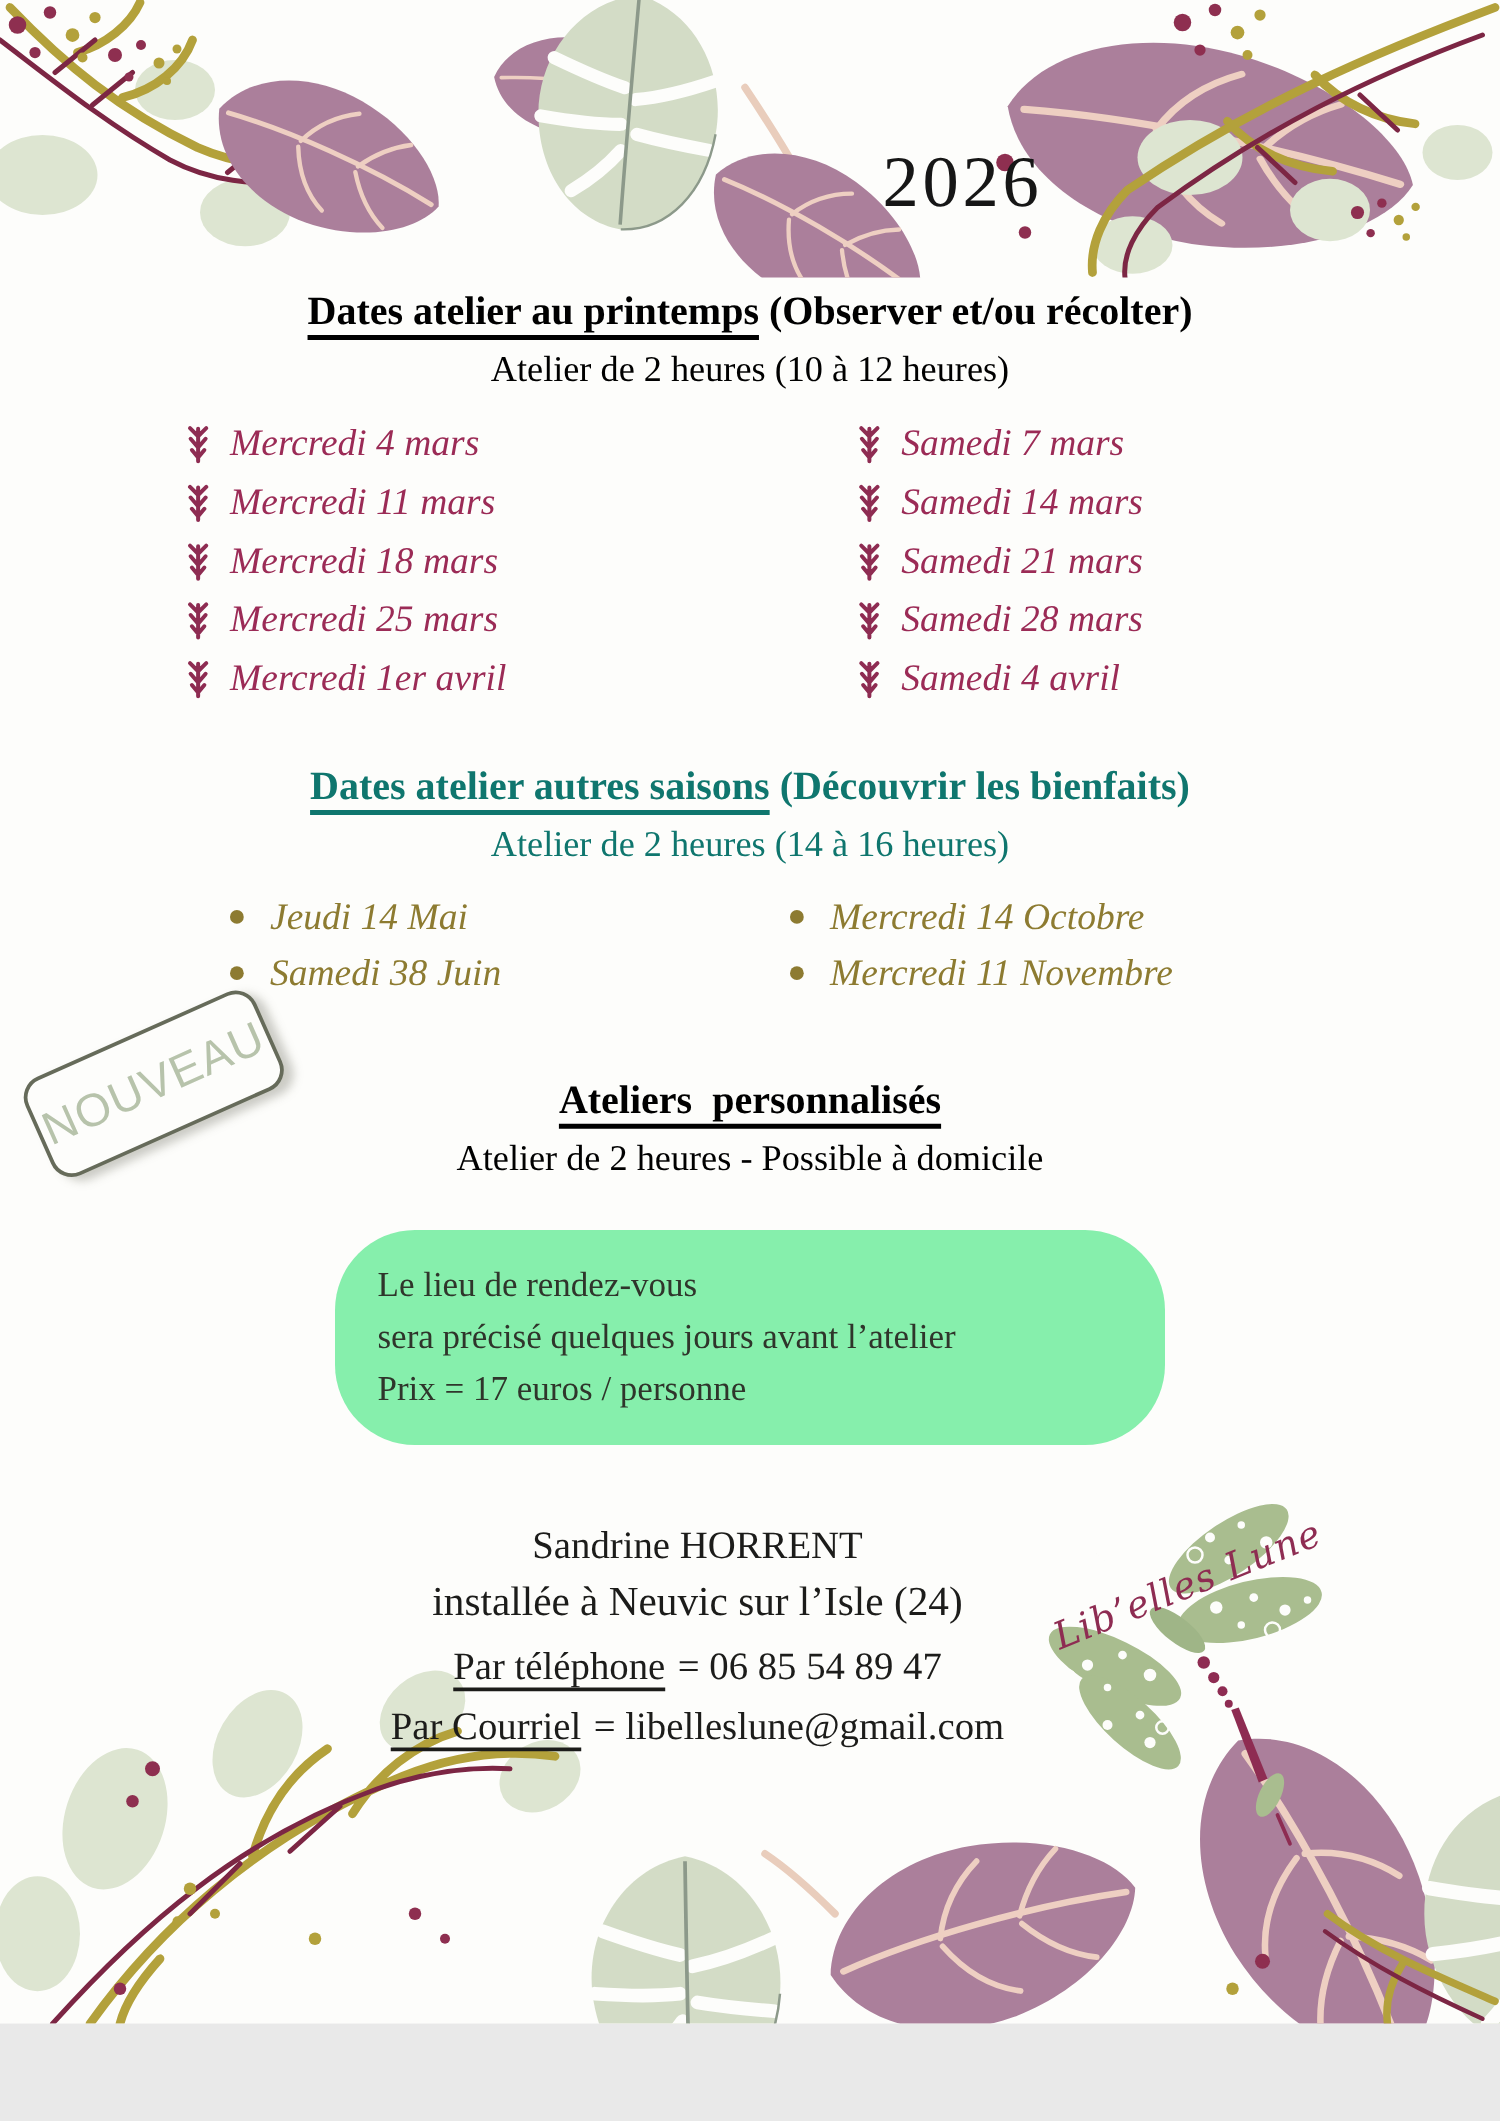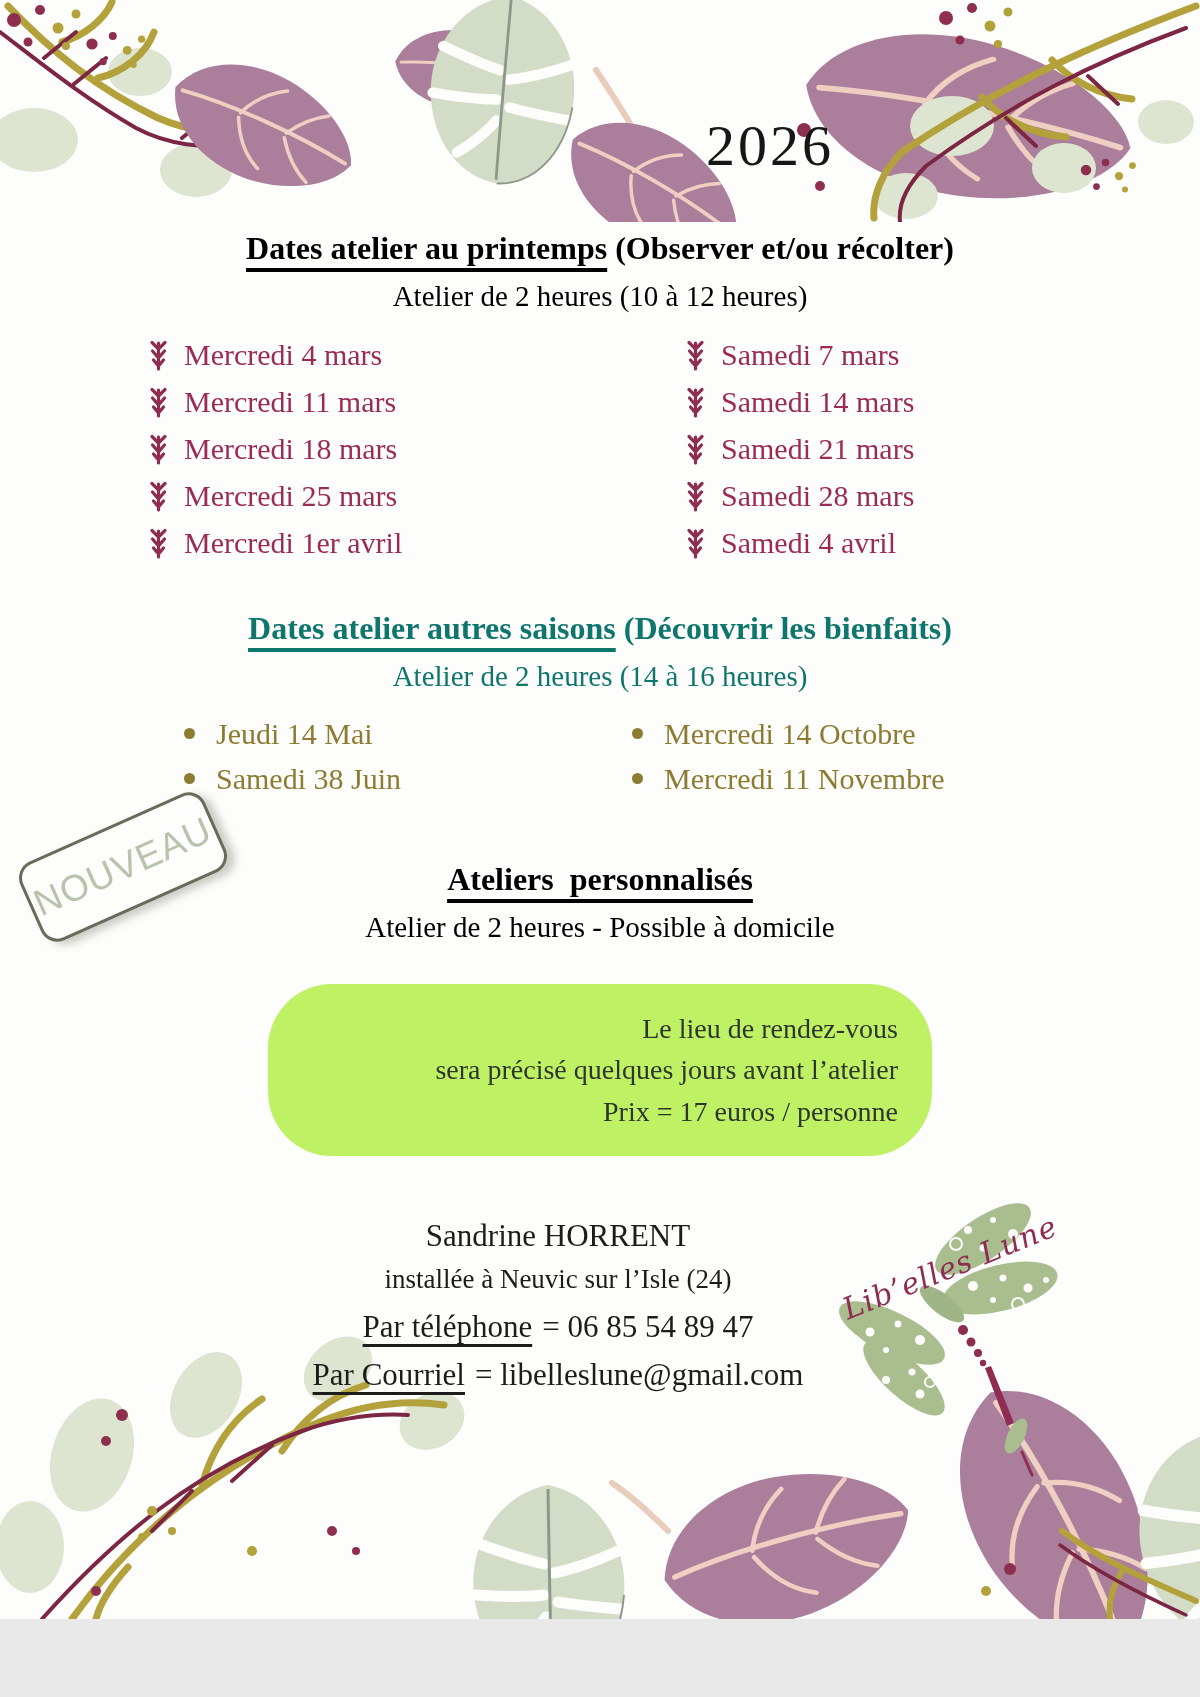--- a/index.html
+++ b/index.html
@@ -20,21 +20,21 @@
   .content{position:absolute;top:228px;left:0;width:1200px;}
   .shift{margin-right:84px;} 
 
   .sec-title{margin:0;text-align:center;font-size:32px;font-weight:700;line-height:1.25;}
   .sec-sub{margin:12px 0 0 0;text-align:center;font-size:29px;font-weight:400;}
   .maroon{color:#000000;}
   .olive{color:#0f766e;}
   .underlined{text-decoration:underline;text-decoration-thickness:3.5px;text-underline-offset:9px;}
   .pre{white-space:pre-wrap;}
 
-  ul.col{list-style:none;margin:0;padding:0;display:flex;flex-direction:column;}
+  ul.col{list-style:none;margin:0;padding:0;display:flex;flex-direction:column;font-style:italic;}
   .datecols{display:flex;margin-top:18px;}
   .datecols.spring{padding-left:148px;}
   .datecols.spring .col{width:430px;}
   .datecols.spring .col.right{margin-left:107px;}
   .datecols.other{padding-left:182px;}
   .datecols.other .col{width:420px;}
   .datecols.other .col.right{margin-left:28px;}
 
   .date-row{display:flex;align-items:center;gap:15px;height:47px;font-size:30px;}
   .date-row.maroon{color:#9b2b56;}
@@ -47,27 +47,27 @@
 
   .stamp{
     position:absolute;left:22px;top:824px;width:196px;height:80px;
     border:3px solid #666b5a;border-radius:18px;background:#fdfdfb;
     transform:rotate(-24deg);display:flex;align-items:center;justify-content:center;
     font-family:"Liberation Sans",sans-serif;font-size:37px;letter-spacing:1px;
     color:#b7c3ab;box-shadow:6px 6px 8px rgba(120,120,108,.38);
   }
 
   .info-box{
-    width:596px;margin:40px auto 0;background:#bef264;border-radius:64px;
-    padding:24px 34px;text-align:right;font-size:28px;line-height:1.48;color:#2f352b;
+    width:596px;margin:40px auto 0;background:#86efac;border-radius:64px;
+    padding:24px 34px;text-align:left;font-size:28px;line-height:1.48;color:#2f352b;
   }
 
   .contact{margin-top:62px;text-align:center;color:#1c1c1a;}
   .contact .name{font-size:31px;margin:0 0 10px 0;font-weight:500;}
-  .contact .loc{font-size:27px;margin:0 0 14px 0;}
+  .contact .loc{font-size:33px;margin:0 0 14px 0;}
   .contact .line{font-size:31px;margin:0 0 12px 0;}
   .contact .lbl{text-decoration:underline;text-decoration-thickness:3px;text-underline-offset:7px;}
   .contact .val{margin-left:10px;}
 
   .logo{position:absolute;left:808px;top:1182px;pointer-events:none;}
   .logo text{
     font-family:"DejaVu Serif","Liberation Serif",serif;
     font-style:italic;font-size:30px;fill:#8e2c52;letter-spacing:1px;
   }
 </style>

